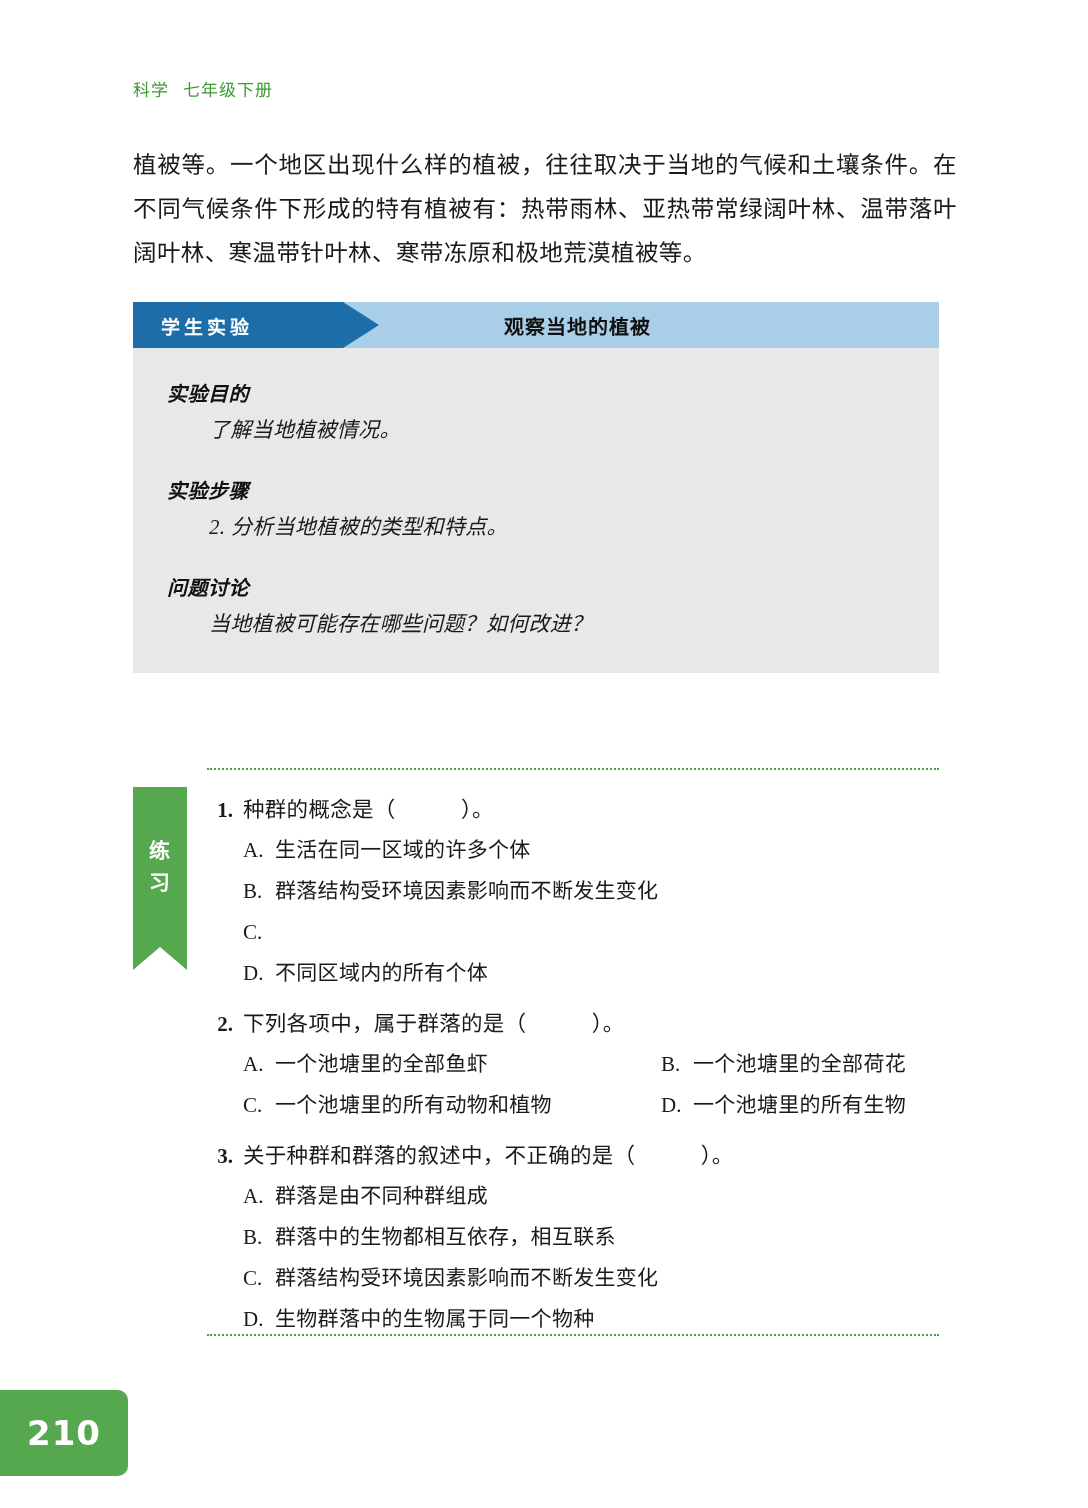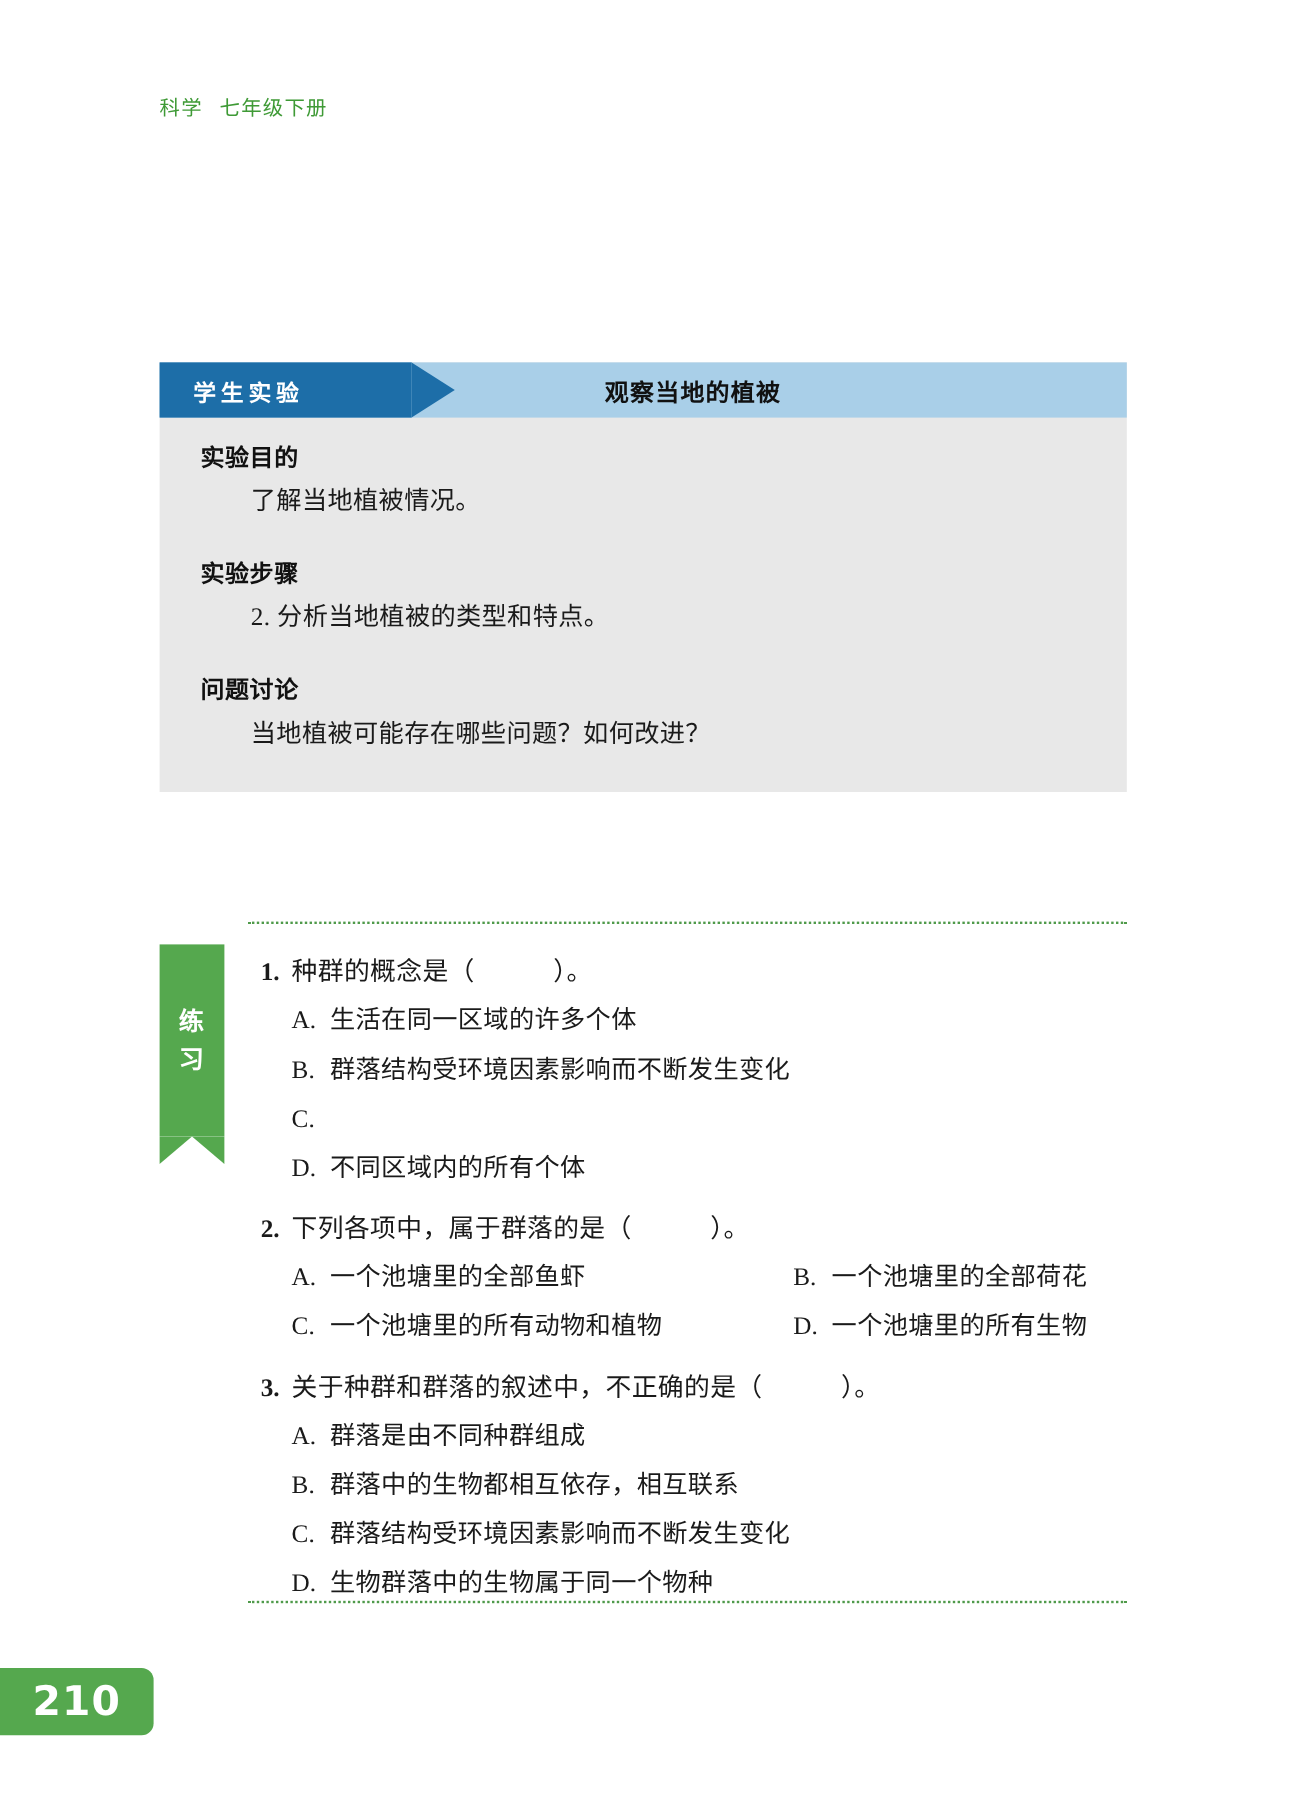--- a/index.html
+++ b/index.html
@@ -98,21 +98,22 @@
     flex: 1;
     text-align: center;
     font-family: "DejaVu Sans", "Liberation Sans", sans-serif;
     font-weight: bold;
     font-size: 20px;
     color: #111111;
     padding-right: 140px;
     letter-spacing: 1px;
   }
   .exp-body {
-    padding: 17px 34px 30px 34px;
+    padding: 30px 34px 30px 34px;
+    font-style: italic;
   }
   .exp-sec-title {
     font-family: "DejaVu Sans", "Liberation Sans", sans-serif;
     font-weight: bold;
     font-size: 20px;
     color: #111111;
     margin: 0 0 4px 0;
     letter-spacing: 0.5px;
   }
   .exp-sec-title.spaced {
@@ -225,21 +226,21 @@
     width: 418px;
     flex: none;
   }
 
   
   .folio {
     position: absolute;
     left: 0;
     top: 1390px;
     width: 128px;
-    height: 56px;
+    height: 86px;
     background: #55a84e;
     border-top-right-radius: 10px;
     border-bottom-right-radius: 10px;
     color: #ffffff;
     font-family: "DejaVu Sans", "Liberation Sans", sans-serif;
     font-weight: bold;
     font-size: 34px;
     display: flex;
     align-items: center;
     justify-content: center;
@@ -248,20 +249,23 @@
 </style>
 </head>
 <body>
 
 <div class="page">
 
   <div class="running-head">
     <span>科学</span><span class="rh-sep"></span><span>七年级下册</span>
   </div>
 
+  <div class="body-text">
+    <p>植被等。一个地区出现什么样的植被，往往取决于当地的气候和土壤条件。在不同气候条件下形成的特有植被有：热带雨林、亚热带常绿阔叶林、温带落叶阔叶林、寒温带针叶林、寒带冻原和极地荒漠植被等。</p>
+  </div>
 
   <div class="exp-box">
     <div class="exp-header">
       <div class="exp-tag">学生实验</div>
       <div class="exp-tag-arrow"></div>
       <div class="exp-title">观察当地的植被</div>
     </div>
     <div class="exp-body">
       <div class="exp-sec-title">实验目的</div>
       <p class="exp-para">了解当地植被情况。</p>

